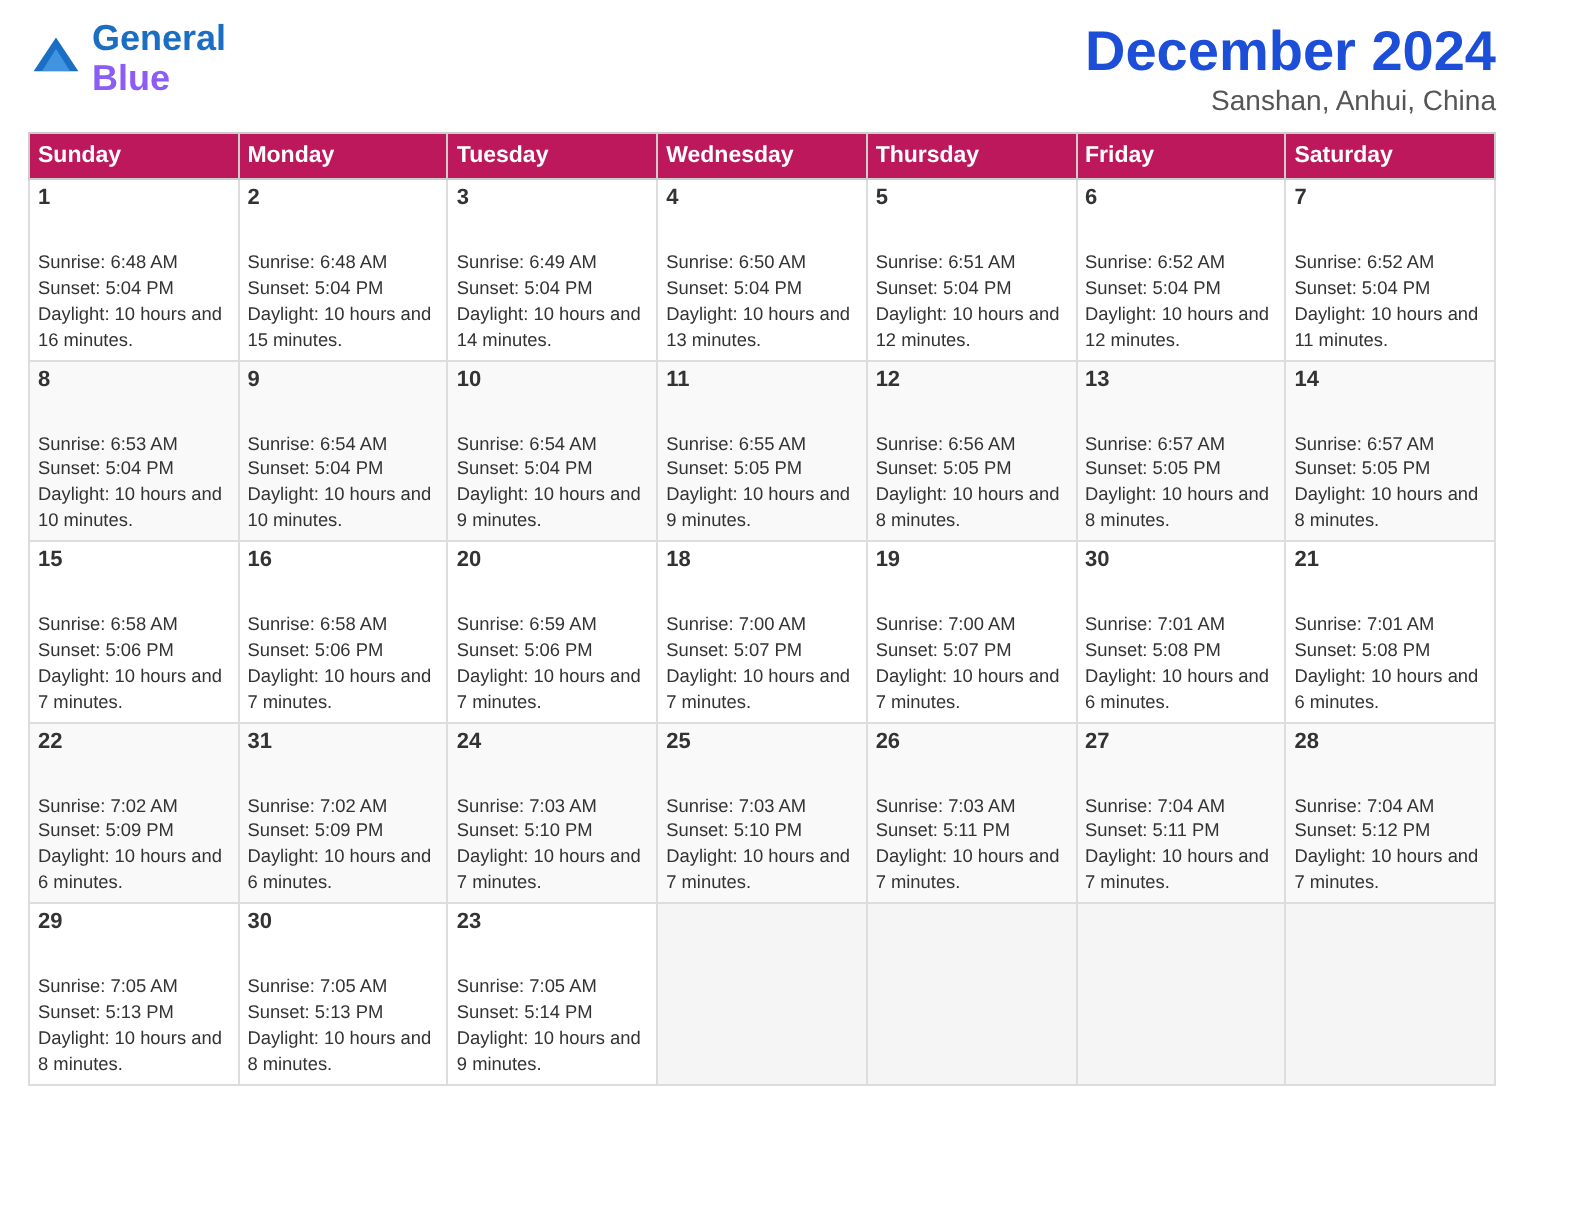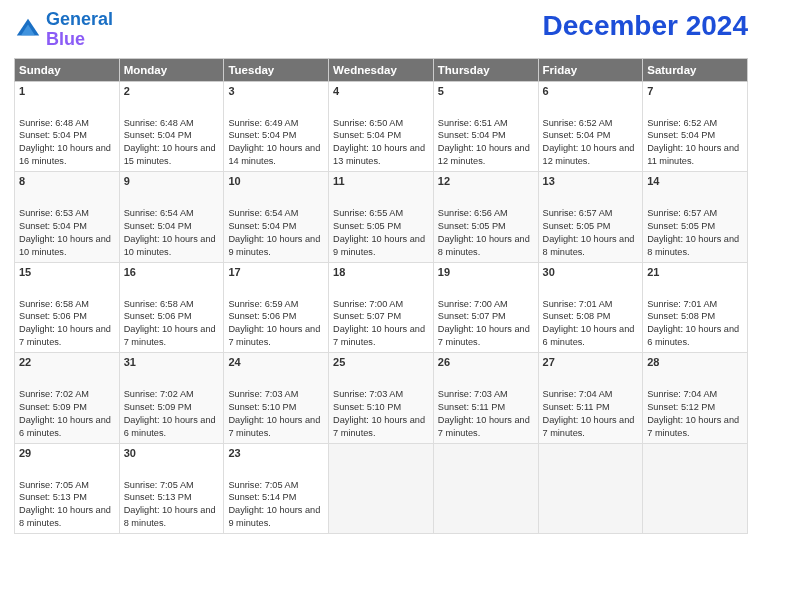--- a/index.html
+++ b/index.html
@@ -49,21 +49,21 @@
     }
     .sub-title {
       font-size: 14px;
       color: #555;
     }
     .calendar {
       width: 100%;
       border-collapse: collapse;
     }
     .calendar th {
-      background-color: #737373;
+      background-color: #be185d;
       color: #fff;
       font-size: 11.5px;
       font-weight: bold;
       padding: 5px 4px;
       text-align: left;
       border: 1px solid #ccc;
     }
     .calendar td {
       border: 1px solid #ddd;
       vertical-align: top;
@@ -105,20 +105,21 @@
         <polygon points="20,4 36,28 4,28" fill="#1a6fc4"></polygon>
         <polygon points="20,12 30,28 10,28" fill="#5aabf0" opacity="0.6"></polygon>
       </svg>
       <div class="logo-text">
         <div><span>General</span></div>
         <div><span style="color:#8b5cf6">Blue</span></div>
       </div>
     </div>
     <div class="title-block">
       <div class="main-title">December 2024</div>
+      <div class="sub-title">Sanshan, Anhui, China</div>
     </div>
   </div>
 
   <table class="calendar">
     <thead>
       <tr>
       <th>Sunday</th>
           <th>Monday</th>
           <th>Tuesday</th>
           <th>Wednesday</th>
@@ -191,21 +192,21 @@
         <tr>
           <td>
             <span class="day-num">15</span>
 <div class="day-info">Sunrise: 6:58 AM<br>Sunset: 5:06 PM<br>Daylight: 10 hours and 7 minutes.</div>
           </td>
           <td>
             <span class="day-num">16</span>
 <div class="day-info">Sunrise: 6:58 AM<br>Sunset: 5:06 PM<br>Daylight: 10 hours and 7 minutes.</div>
           </td>
           <td>
-            <span class="day-num">17</span>
+            <span class="day-num">20</span>
 <div class="day-info">Sunrise: 6:59 AM<br>Sunset: 5:06 PM<br>Daylight: 10 hours and 7 minutes.</div>
           </td>
           <td>
             <span class="day-num">18</span>
 <div class="day-info">Sunrise: 7:00 AM<br>Sunset: 5:07 PM<br>Daylight: 10 hours and 7 minutes.</div>
           </td>
           <td>
             <span class="day-num">19</span>
 <div class="day-info">Sunrise: 7:00 AM<br>Sunset: 5:07 PM<br>Daylight: 10 hours and 7 minutes.</div>
           </td>

